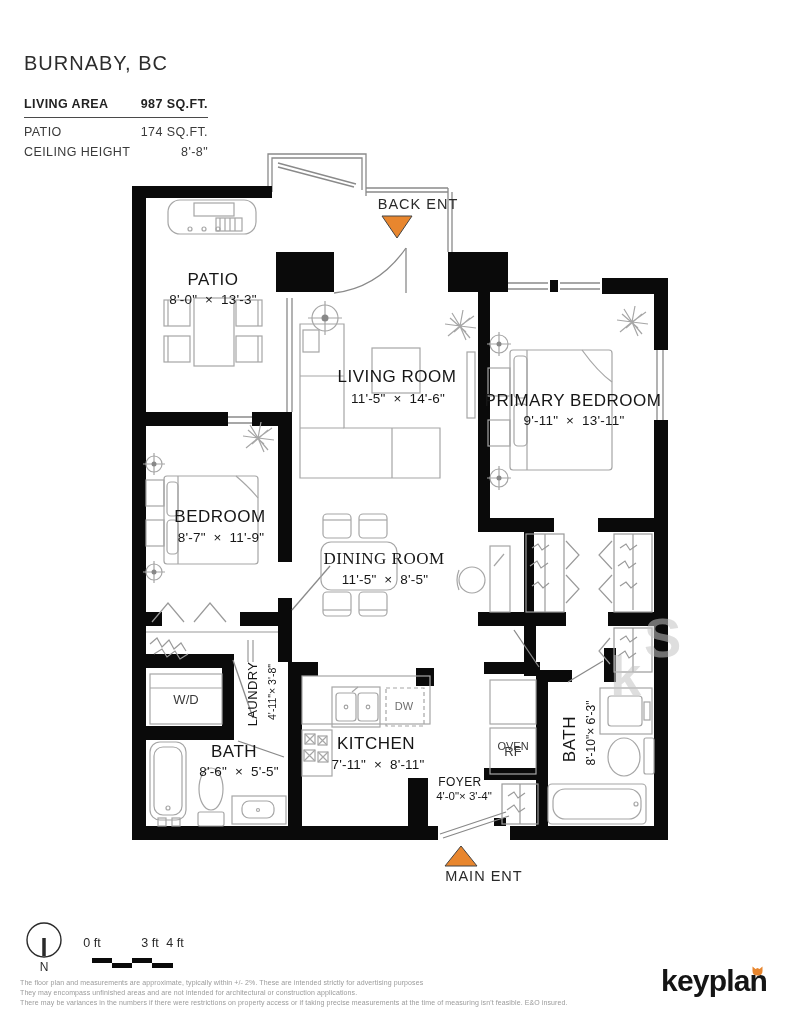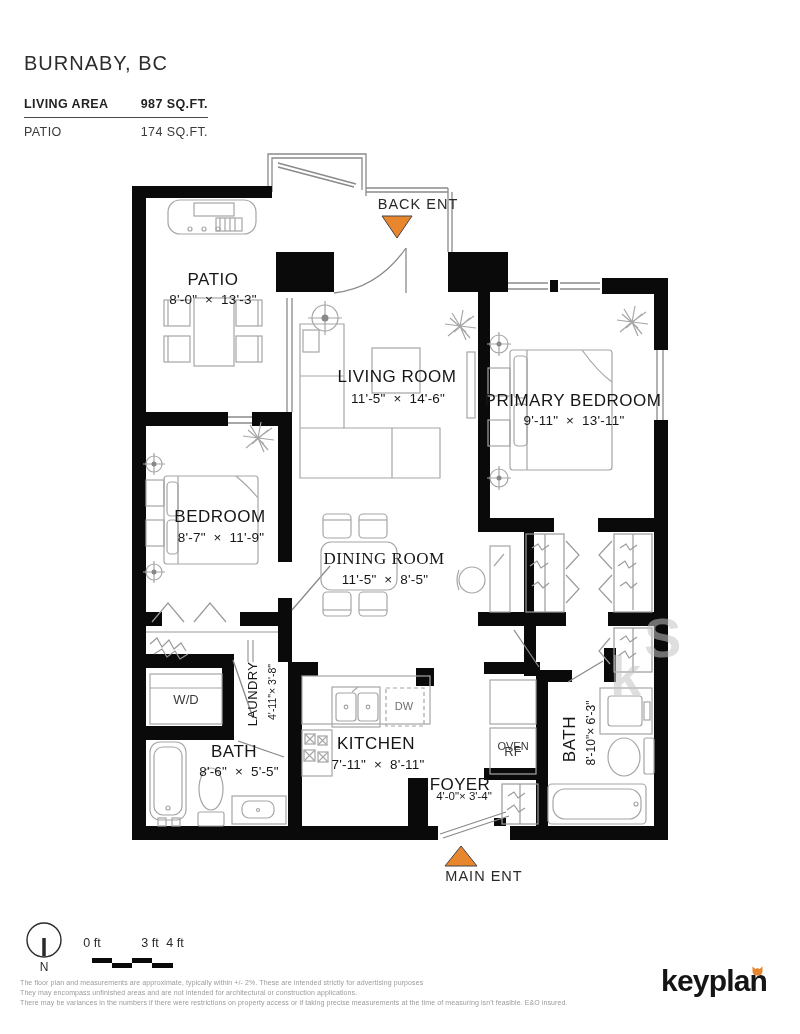--- a/index.html
+++ b/index.html
@@ -32,20 +32,24 @@
   <div class="hdr-city">BURNABY, BC</div>
   <div class="stats">
     <div class="stat-row bold">
       <span>LIVING AREA</span>
       <span>987 SQ.FT.</span>
     </div>
     <div class="stat-div"></div>
     <div class="stat-row">
       <span>PATIO</span>
       <span>174 SQ.FT.</span>
+    </div>
+    <div class="stat-row">
+      <span>CEILING HEIGHT</span>
+      <span>8'-8"</span>
     </div>
   </div>
 
   <svg width="800" height="1034" viewBox="0 0 800 1034">
 
     <g stroke="#8a8a8a" stroke-width="1.3" fill="none">
       <path d="M272,192 V158 H362 V190"></path>
       <path d="M268,196 V154 H366 V196"></path>
       <path d="M278,163 L356,184 M278,167 L354,187"></path>
       <path d="M366,188 H448 M448,188 V252 M452,192 V252 M366,192 H448"></path>
@@ -295,21 +299,21 @@
 
   <div class="lbl room-name" style="left:384px;top:549px;font-family:Liberation Serif, serif;">DINING ROOM</div>
   <div class="lbl room-dims" style="left:385px;top:572px;">11'-5"  ×  8'-5"</div>
 
   <div class="lbl room-name" style="left:376px;top:734px;">KITCHEN</div>
   <div class="lbl room-dims" style="left:378px;top:757px;">7'-11"  ×  8'-11"</div>
 
   <div class="lbl room-name" style="left:234px;top:742px;">BATH</div>
   <div class="lbl room-dims" style="left:239px;top:764px;">8'-6"  ×  5'-5"</div>
 
-  <div class="lbl" style="left:460px;top:775px;font-size:17px;letter-spacing:.4px;">FOYER</div>
+  <div class="lbl" style="left:460px;top:775px;font-size:12px;letter-spacing:.4px;">FOYER</div>
   <div class="lbl" style="left:464px;top:790px;font-size:11.5px;">4'-0"× 3'-4"</div>
 
   <div class="lbl rot" style="left:252px;top:694px;font-size:13px;letter-spacing:.4px;">LAUNDRY</div>
   <div class="lbl rot" style="left:272px;top:692px;font-size:10.5px;">4'-11"× 3'-8"</div>
 
   <div class="lbl rot" style="left:570px;top:739px;font-size:17px;letter-spacing:.6px;">BATH</div>
   <div class="lbl rot" style="left:591px;top:733px;font-size:12px;">8'-10"× 6'-3"</div>
 
   <div class="lbl fix" style="left:186px;top:692px;font-size:13px;">W/D</div>
   <div class="lbl fix" style="left:404px;top:700px;color:#6e6e6e;">DW</div>

